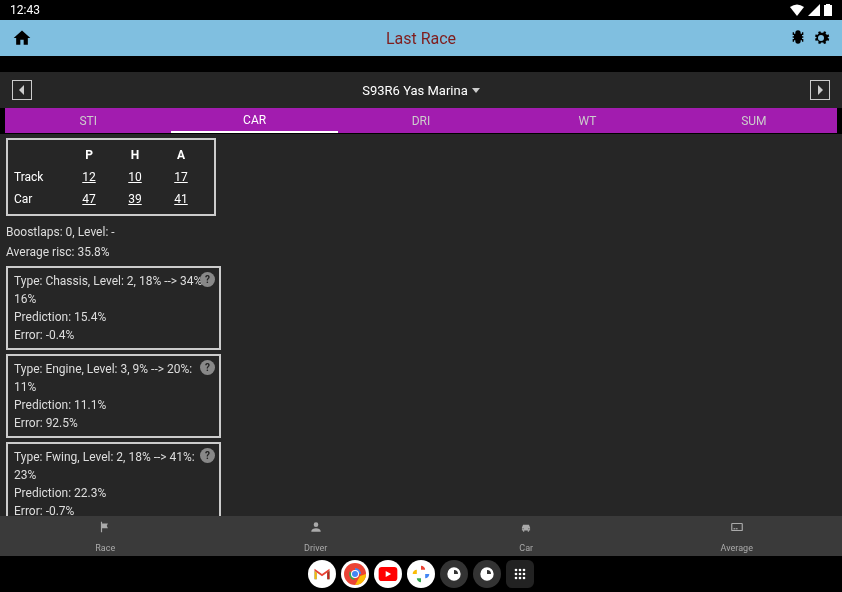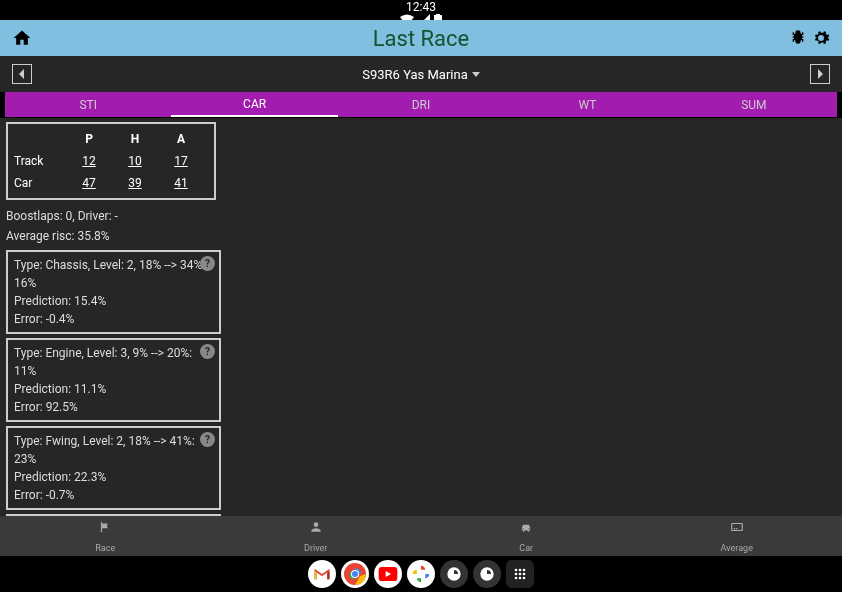--- a/index.html
+++ b/index.html
@@ -1,25 +1,25 @@
 <!DOCTYPE html>
 <html><head>
 <meta charset="utf-8">
 <style>
 * { margin: 0; padding: 0; box-sizing: border-box; font-family: Roboto, Arial, sans-serif; }
 body { width: 842px; height: 592px; background: #000; overflow: hidden; position: relative; }
 
-.status-bar { height: 20px; background: #000; display: flex; justify-content: space-between; align-items: center; padding: 0 10px; color: #fff; font-size: 12px; flex-direction: column; }
+.status-bar { height: 20px; background: #000; display: flex; justify-content: space-between; align-items: center; padding: 0 10px; color: #fff; font-size: 12px; }
 .status-right { display: flex; align-items: center; gap: 4px; }
 
 .app-bar { height: 36px; background: #80bfe0; display: flex; align-items: center; padding: 0 12px; position: relative; }
-.app-bar-title { position: absolute; left: 50%; transform: translateX(-50%); color: #14532d; font-size: 22px; }
+.app-bar-title { position: absolute; left: 50%; transform: translateX(-50%); color: #7f1d1d; font-size: 16px; }
 .app-bar-right { margin-left: auto; display: flex; gap: 6px; }
 
-.race-selector { height: 36px; background: #262626; display: flex; align-items: center; justify-content: space-between; padding: 0 12px; }
+.race-selector { height: 36px; background: #262626; display: flex; align-items: center; justify-content: space-between; padding: 0 12px; margin-top: 16px; }
 .nav-box { width: 20px; height: 20px; border: 1.5px solid #ccc; display: flex; align-items: center; justify-content: center; cursor: pointer; }
 .race-name { color: #fff; font-size: 13px; display: flex; align-items: center; gap: 4px; }
 
 .tab-bar { height: 26px; background: #a21caf; display: flex; border-bottom: 1px solid #000; margin: 0 5px; }
 .tab { flex: 1; display: flex; align-items: center; justify-content: center; color: #ccc; font-size: 12px; cursor: pointer; }
 .tab.active { border-bottom: 2px solid #fff; color: #fff; }
 
 .content { background: #262626; padding: 4px 6px; height: 398px; overflow: hidden; }
 
 .data-table { border: 2px solid #ccc; padding: 4px 6px; margin-bottom: 6px; width: 210px; }
@@ -118,21 +118,21 @@
       <span>17</span>
     </div>
     <div class="table-row">
       <span>Car</span>
       <span>47</span>
       <span>39</span>
       <span>41</span>
     </div>
   </div>
 
-  <div class="info-line">Boostlaps: 0, Driver: -</div>
+  <div class="info-line">Boostlaps: 0, Level: -</div>
   <div class="info-line">Average risc: 35.8%</div>
 
   <div class="card">
     <div class="card-line">Type: Chassis, Level: 2,   18% --&gt; 34%: 16%</div>
     <div class="card-line">Prediction: 15.4%</div>
     <div class="card-line">Error: -0.4%</div>
     <div class="help-icon">?</div>
   </div>
   <div class="card">
     <div class="card-line">Type: Engine, Level: 3,   9% --&gt; 20%: 11%</div>

